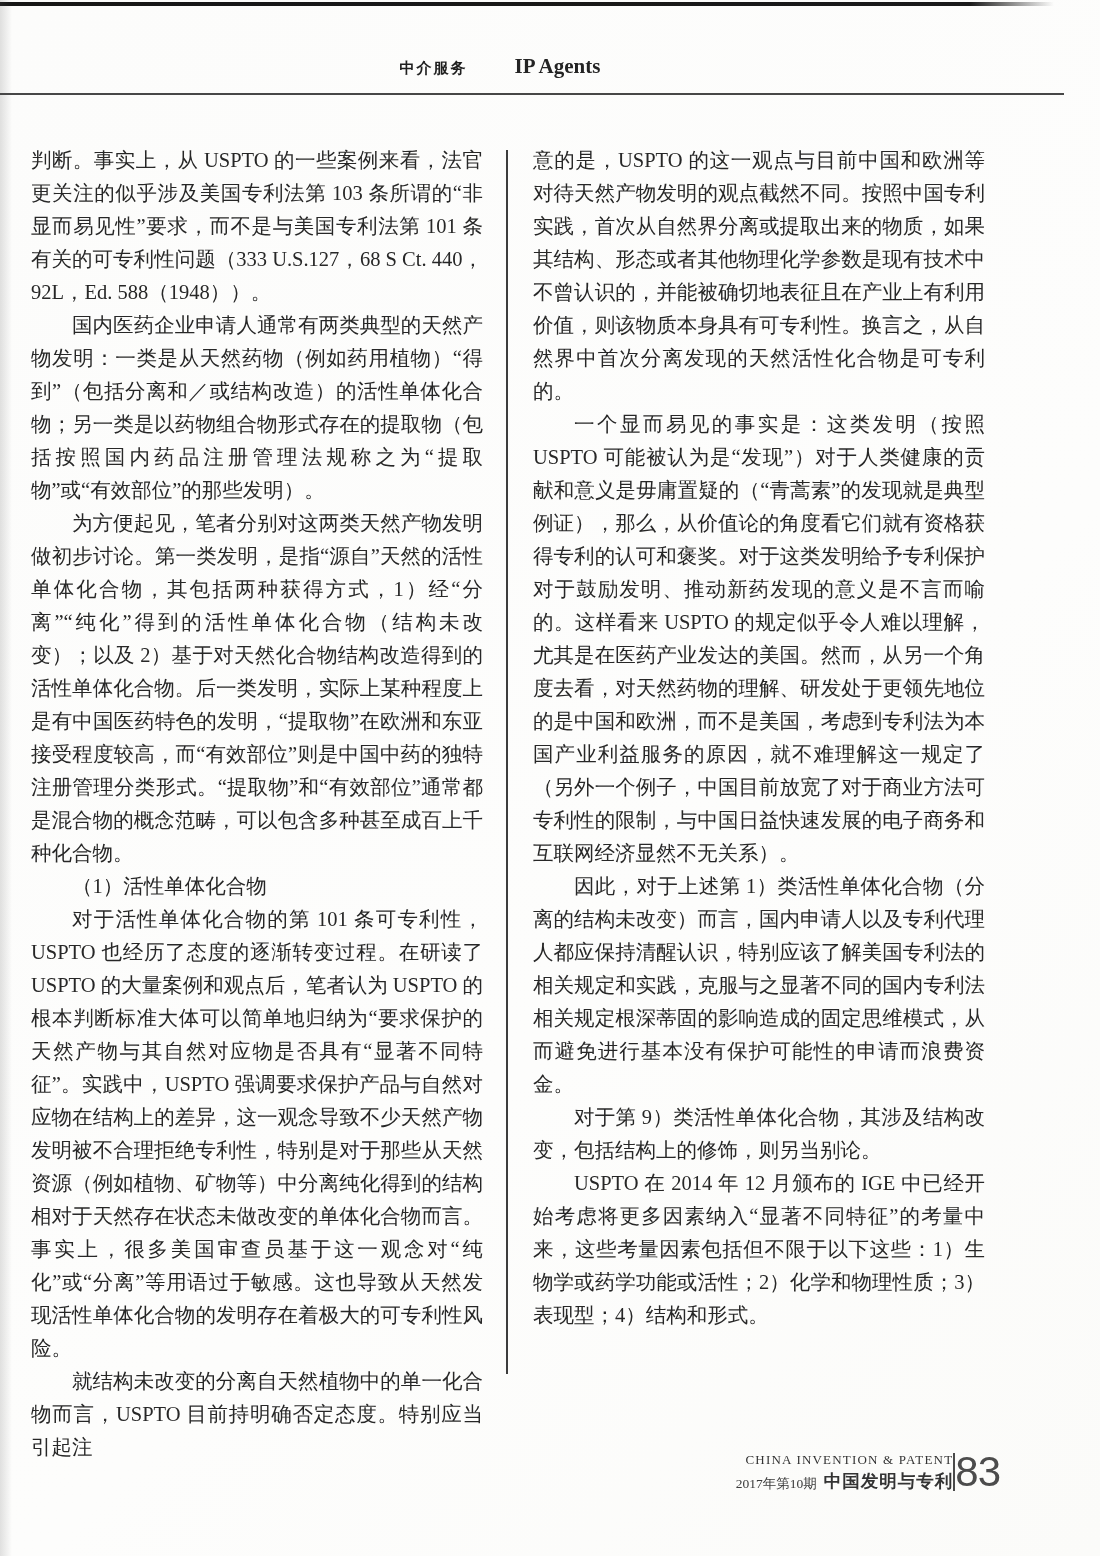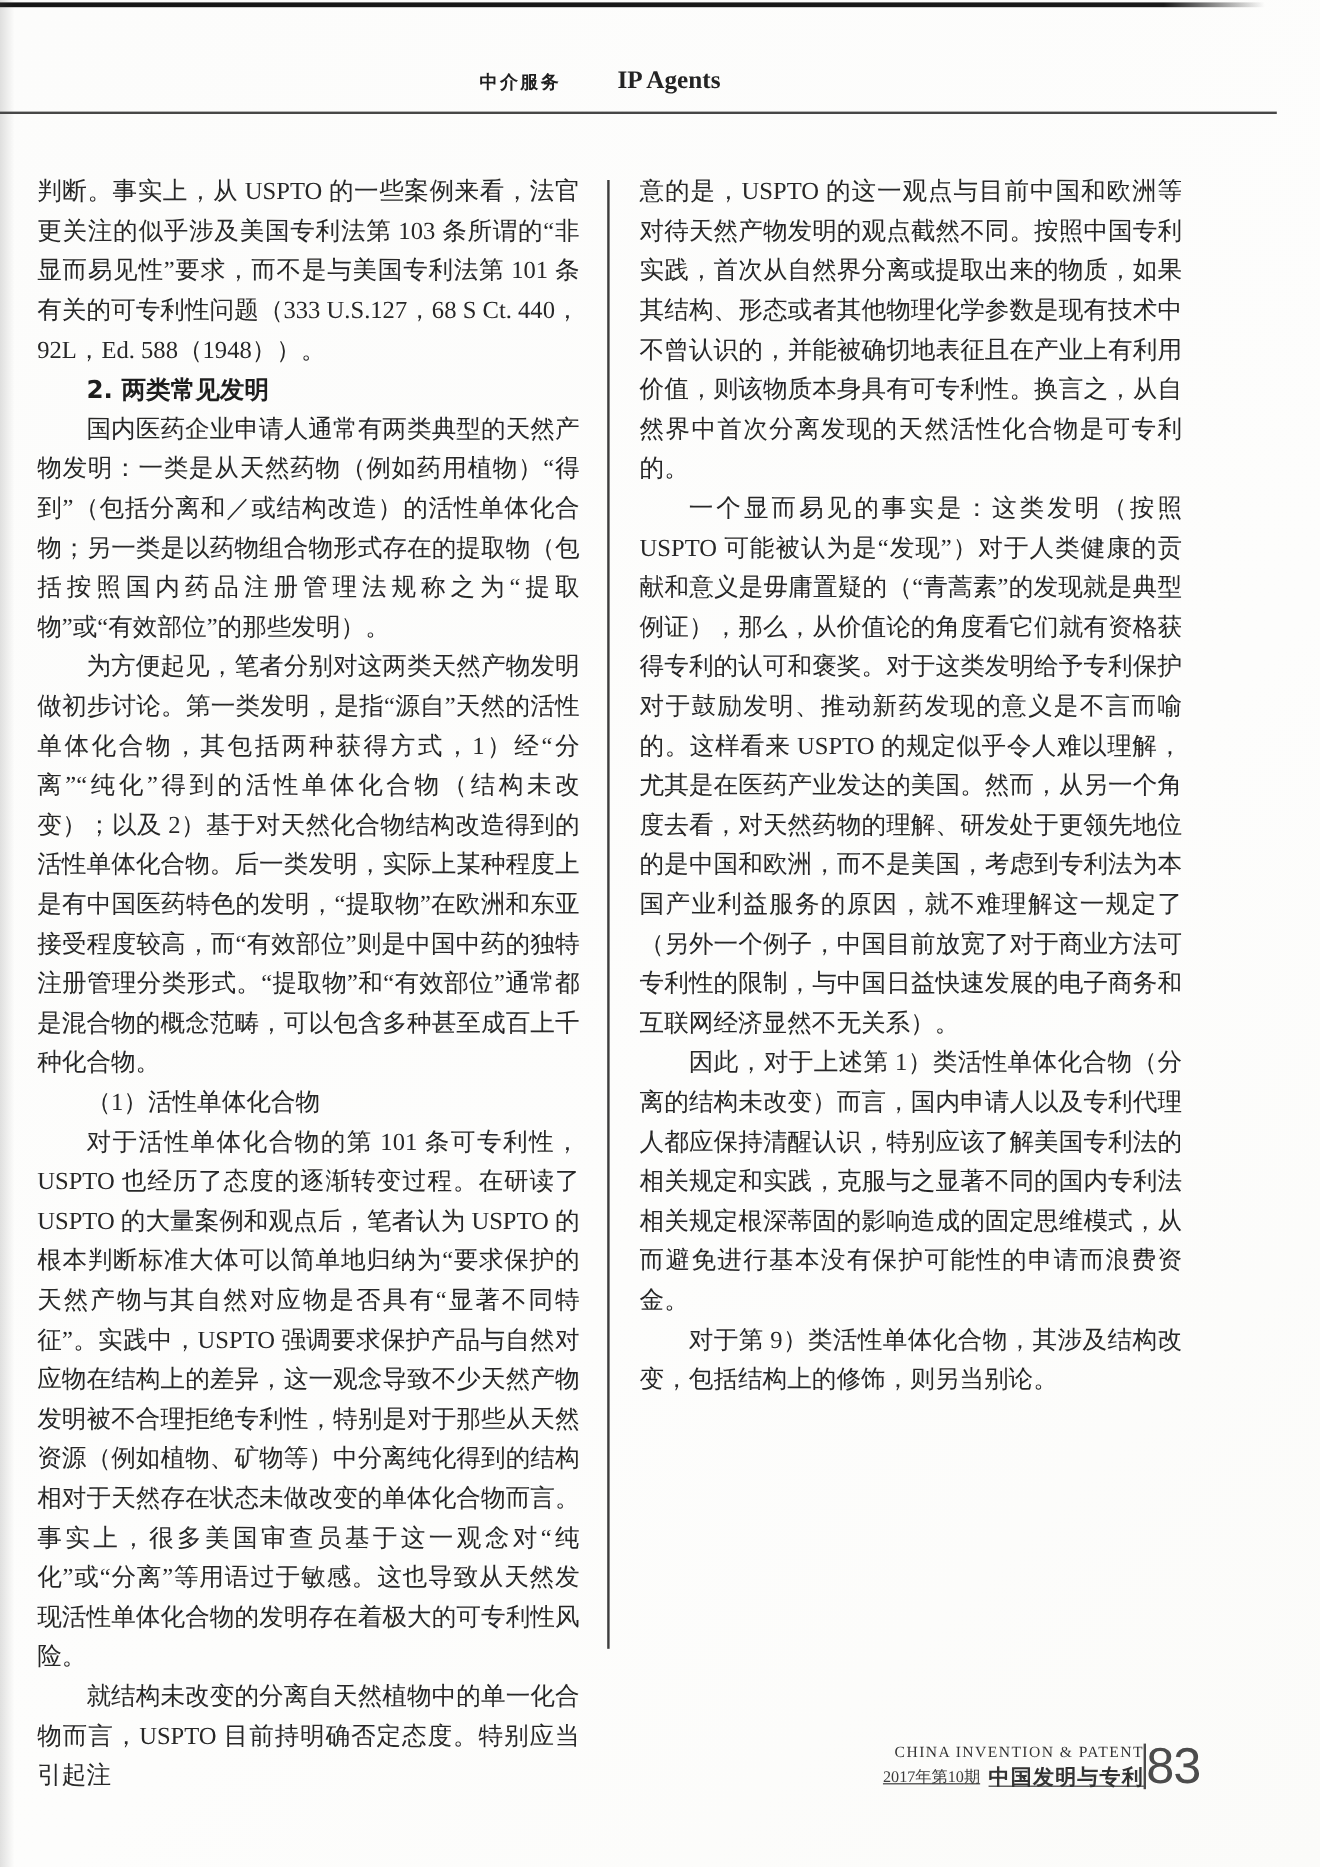--- a/index.html
+++ b/index.html
@@ -69,22 +69,22 @@
     display: flex; align-items: center; 
     color: #3c3c3c;
   }
   .footer-text { text-align: right; }
   .footer-en {
     font-family: "Liberation Serif", "DejaVu Serif", serif;
     font-size: 13px; letter-spacing: 1.2px; color: #333333;
     white-space: nowrap;
   }
   .footer-cn-line {
-    display: flex; align-items: center; justify-content: flex-end; gap: 7px;
-    margin-top: 1px; white-space: nowrap; text-decoration: underline;
+    display: flex; align-items: flex-end; justify-content: flex-end; gap: 7px;
+    margin-top: 1px; white-space: nowrap;
   }
   .footer-issue { font-size: 13.5px; color: #3a3a3a; }
   .footer-cn {
     font-family: "DejaVu Sans", "Liberation Sans", sans-serif;
     font-size: 17.5px; font-weight: 600; letter-spacing: 1px; color: #333333;
   }
   .footer-bar { width: 2px; height: 38px; background: #4a4a4a; }
   .footer-page-number {
     font-family: "Liberation Sans", "DejaVu Sans", sans-serif;
     font-size: 42px; font-weight: 400; color: #4c4c4c; line-height: 1;
@@ -100,35 +100,35 @@
   <div class="left-scan-shadow"></div>
 
   <div class="header-band">
     <span class="section-title-cn">中介服务</span>
     <span class="section-title-en">IP Agents</span>
   </div>
   <div class="header-rule"></div>
 
   <section class="column column-left">
     <p class="cont">判断。事实上，从 USPTO 的一些案例来看，法官更关注的似乎涉及美国专利法第 103 条所谓的“非显而易见性”要求，而不是与美国专利法第 101 条有关的可专利性问题（333 U.S.127，68 S Ct. 440，92L，Ed. 588（1948））。</p>
-    <p class="heading-bold">2. 两类常见发明</p>
     <p>国内医药企业申请人通常有两类典型的天然产物发明：一类是从天然药物（例如药用植物）“得到”（包括分离和／或结构改造）的活性单体化合物；另一类是以药物组合物形式存在的提取物（包括按照国内药品注册管理法规称之为“提取物”或“有效部位”的那些发明）。</p>
     <p>为方便起见，笔者分别对这两类天然产物发明做初步讨论。第一类发明，是指“源自”天然的活性单体化合物，其包括两种获得方式，1）经“分离”“纯化”得到的活性单体化合物（结构未改变）；以及 2）基于对天然化合物结构改造得到的活性单体化合物。后一类发明，实际上某种程度上是有中国医药特色的发明，“提取物”在欧洲和东亚接受程度较高，而“有效部位”则是中国中药的独特注册管理分类形式。“提取物”和“有效部位”通常都是混合物的概念范畴，可以包含多种甚至成百上千种化合物。</p>
     <p>（1）活性单体化合物</p>
     <p>对于活性单体化合物的第 101 条可专利性，USPTO 也经历了态度的逐渐转变过程。在研读了 USPTO 的大量案例和观点后，笔者认为 USPTO 的根本判断标准大体可以简单地归纳为“要求保护的天然产物与其自然对应物是否具有“显著不同特征”。实践中，USPTO 强调要求保护产品与自然对应物在结构上的差异，这一观念导致不少天然产物发明被不合理拒绝专利性，特别是对于那些从天然资源（例如植物、矿物等）中分离纯化得到的结构相对于天然存在状态未做改变的单体化合物而言。事实上，很多美国审查员基于这一观念对“纯化”或“分离”等用语过于敏感。这也导致从天然发现活性单体化合物的发明存在着极大的可专利性风险。</p>
     <p>就结构未改变的分离自天然植物中的单一化合物而言，USPTO 目前持明确否定态度。特别应当引起注</p>
   </section>
 
   <div class="col-divider"></div>
 
   <section class="column column-right">
     <p class="cont">意的是，USPTO 的这一观点与目前中国和欧洲等对待天然产物发明的观点截然不同。按照中国专利实践，首次从自然界分离或提取出来的物质，如果其结构、形态或者其他物理化学参数是现有技术中不曾认识的，并能被确切地表征且在产业上有利用价值，则该物质本身具有可专利性。换言之，从自然界中首次分离发现的天然活性化合物是可专利的。</p>
     <p>一个显而易见的事实是：这类发明（按照 USPTO 可能被认为是“发现”）对于人类健康的贡献和意义是毋庸置疑的（“青蒿素”的发现就是典型例证），那么，从价值论的角度看它们就有资格获得专利的认可和褒奖。对于这类发明给予专利保护对于鼓励发明、推动新药发现的意义是不言而喻的。这样看来 USPTO 的规定似乎令人难以理解，尤其是在医药产业发达的美国。然而，从另一个角度去看，对天然药物的理解、研发处于更领先地位的是中国和欧洲，而不是美国，考虑到专利法为本国产业利益服务的原因，就不难理解这一规定了（另外一个例子，中国目前放宽了对于商业方法可专利性的限制，与中国日益快速发展的电子商务和互联网经济显然不无关系）。</p>
     <p>因此，对于上述第 1）类活性单体化合物（分离的结构未改变）而言，国内申请人以及专利代理人都应保持清醒认识，特别应该了解美国专利法的相关规定和实践，克服与之显著不同的国内专利法相关规定根深蒂固的影响造成的固定思维模式，从而避免进行基本没有保护可能性的申请而浪费资金。</p>
     <p>对于第 9）类活性单体化合物，其涉及结构改变，包括结构上的修饰，则另当别论。</p>
+    <p>USPTO 在 2014 年 12 月颁布的 IGE 中已经开始考虑将更多因素纳入“显著不同特征”的考量中来，这些考量因素包括但不限于以下这些：1）生物学或药学功能或活性；2）化学和物理性质；3）表现型；4）结构和形式。</p>
   </section>
 
   <footer class="footer">
     <div class="footer-text">
       <div class="footer-en">CHINA INVENTION &amp; PATENT</div>
       <div class="footer-cn-line">
         <span class="footer-issue">2017年第10期</span>
         <span class="footer-cn">中国发明与专利</span>
       </div>
     </div>

